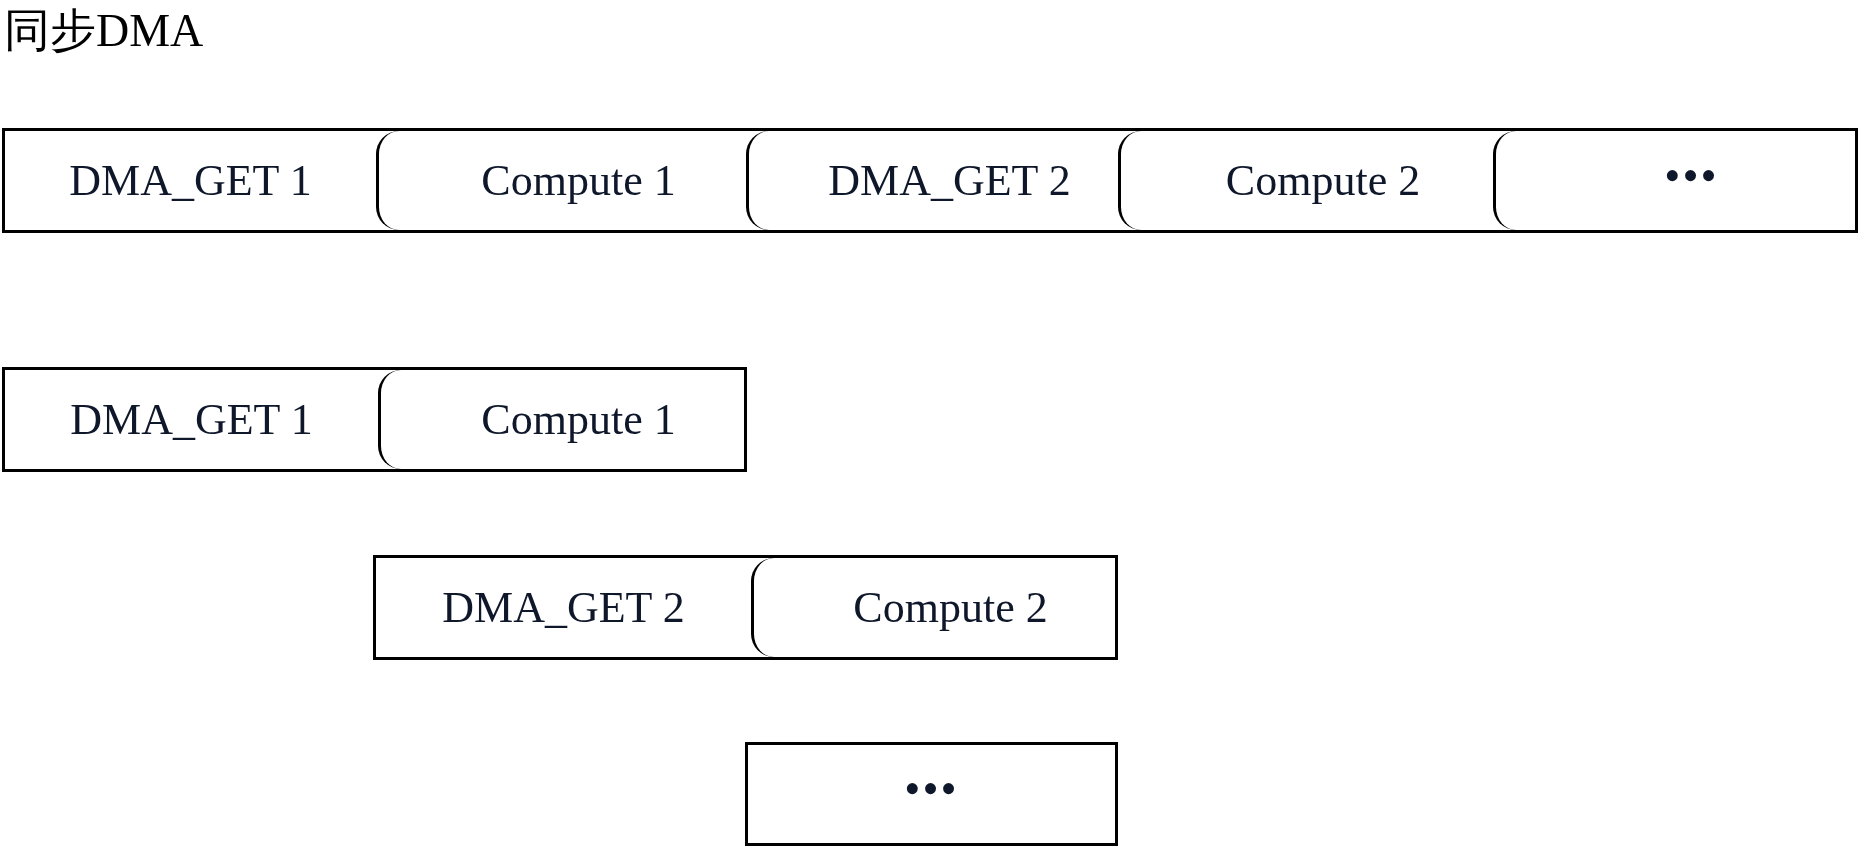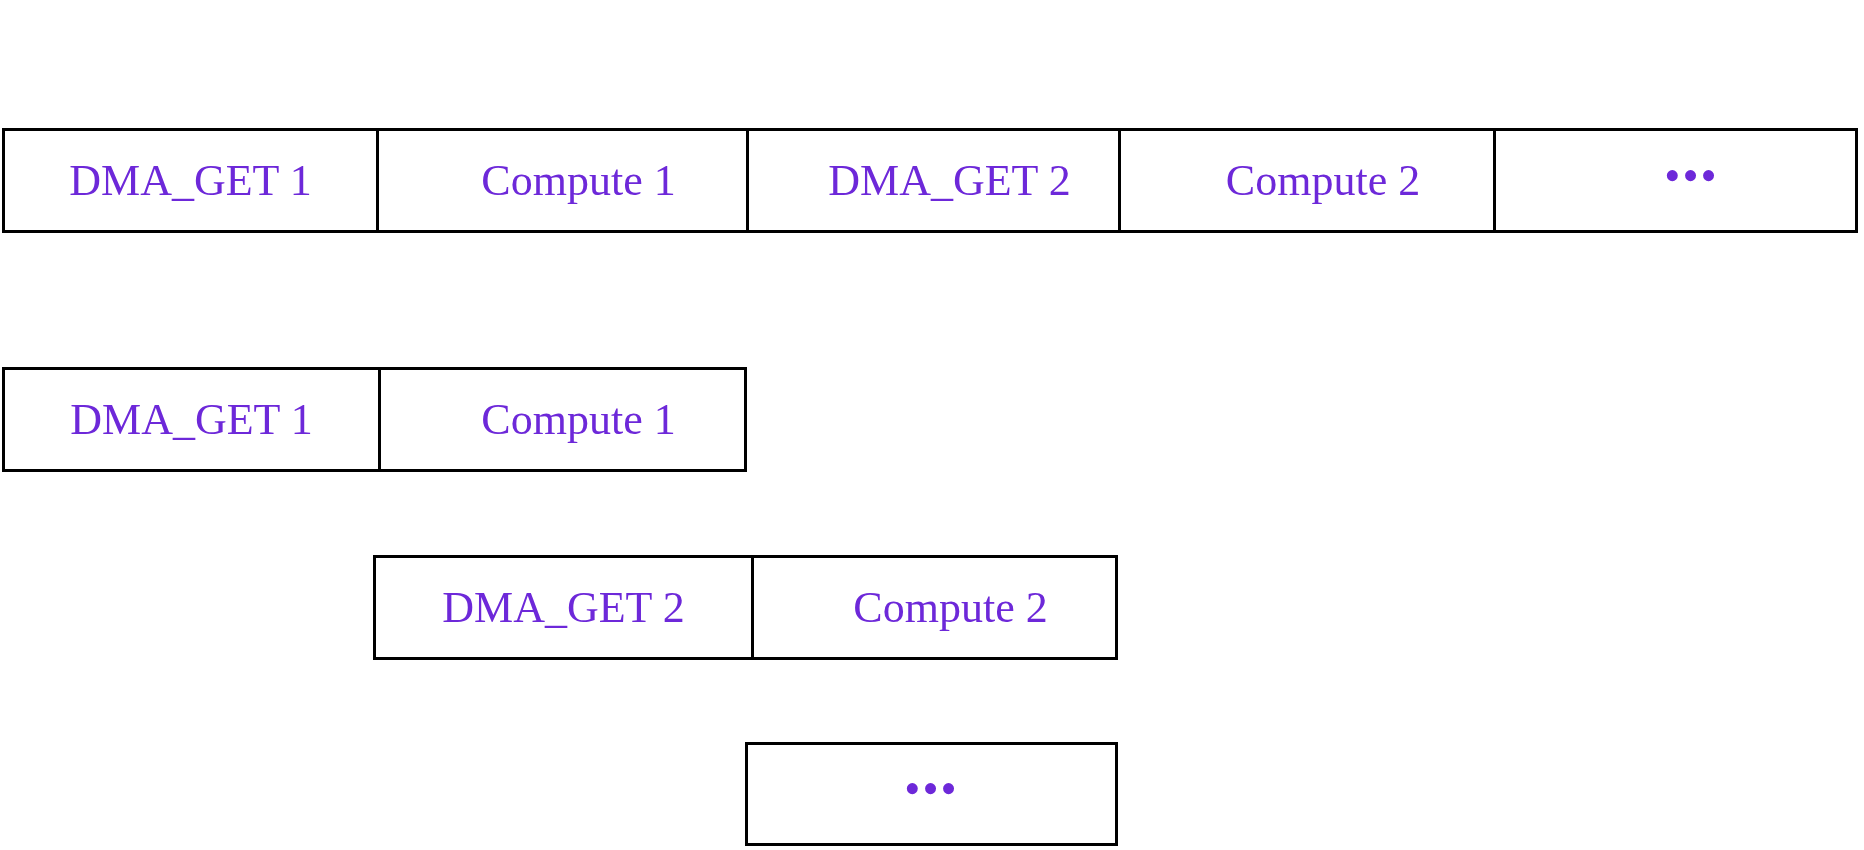--- a/index.html
+++ b/index.html
@@ -31,22 +31,23 @@
     background: #ffffff;
   }
   .cell {
     box-sizing: border-box;
     display: flex;
     align-items: center;
     justify-content: center;
     font-size: 44px;
     line-height: 1;
     white-space: nowrap;
-    color: #6d28d9;
+    color: #0f172a;
     height: 100%;
+    border-radius: 23px;
   }
   .cell + .cell {
     border-left: 3px solid #000000;
     padding-left: 32px;
   }
   .cell.ellipsis {
     font-size: 46px;
     letter-spacing: 2px;
     padding-bottom: 10px;
   }
@@ -72,20 +73,21 @@
   #row-async-2 .cell:nth-child(1) { width: 375px; }
   #row-async-2 .cell:nth-child(2) { width: 364px; }
 
   #row-async-3 .cell:nth-child(1) { width: 367px; }
 </style>
 </head>
 <body>
 
 <div id="page">
 
+  <div class="section-title" id="title-sync">同步DMA</div>
 
   <div class="timeline-row" id="row-sync">
     <div class="cell">DMA_GET 1</div>
     <div class="cell">Compute 1</div>
     <div class="cell">DMA_GET 2</div>
     <div class="cell">Compute 2</div>
     <div class="cell ellipsis">•••</div>
   </div>
 
 

